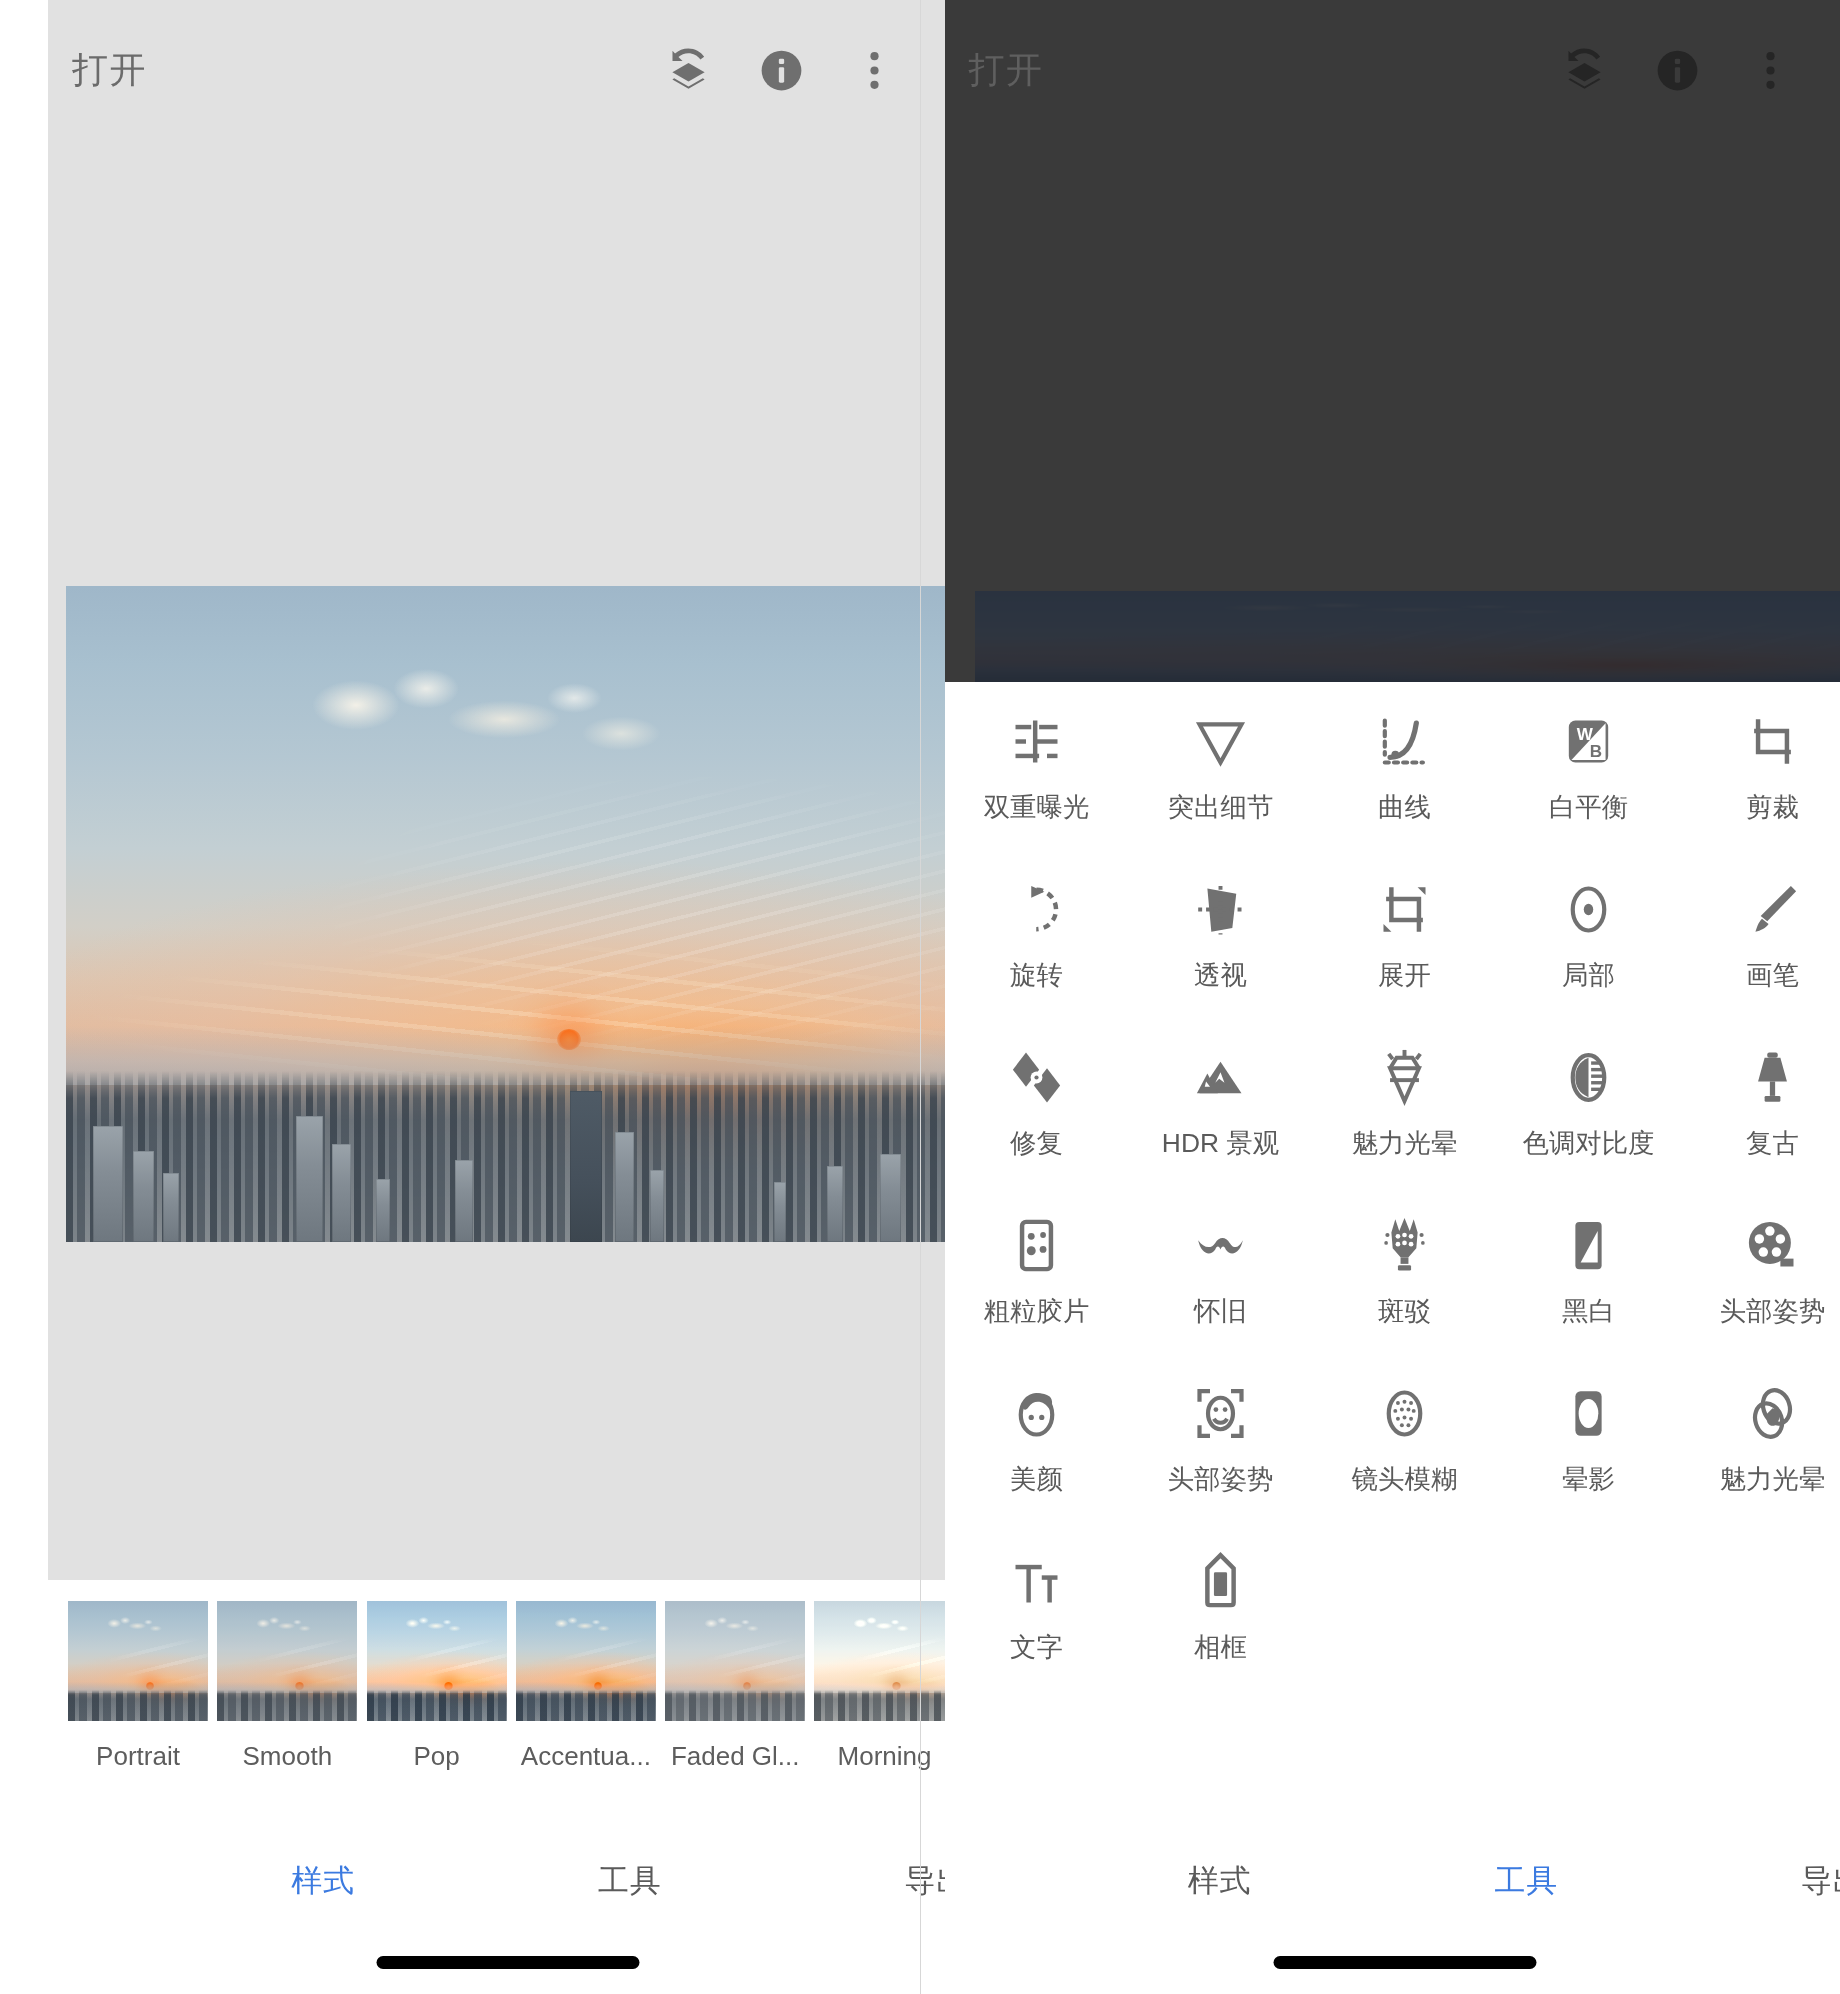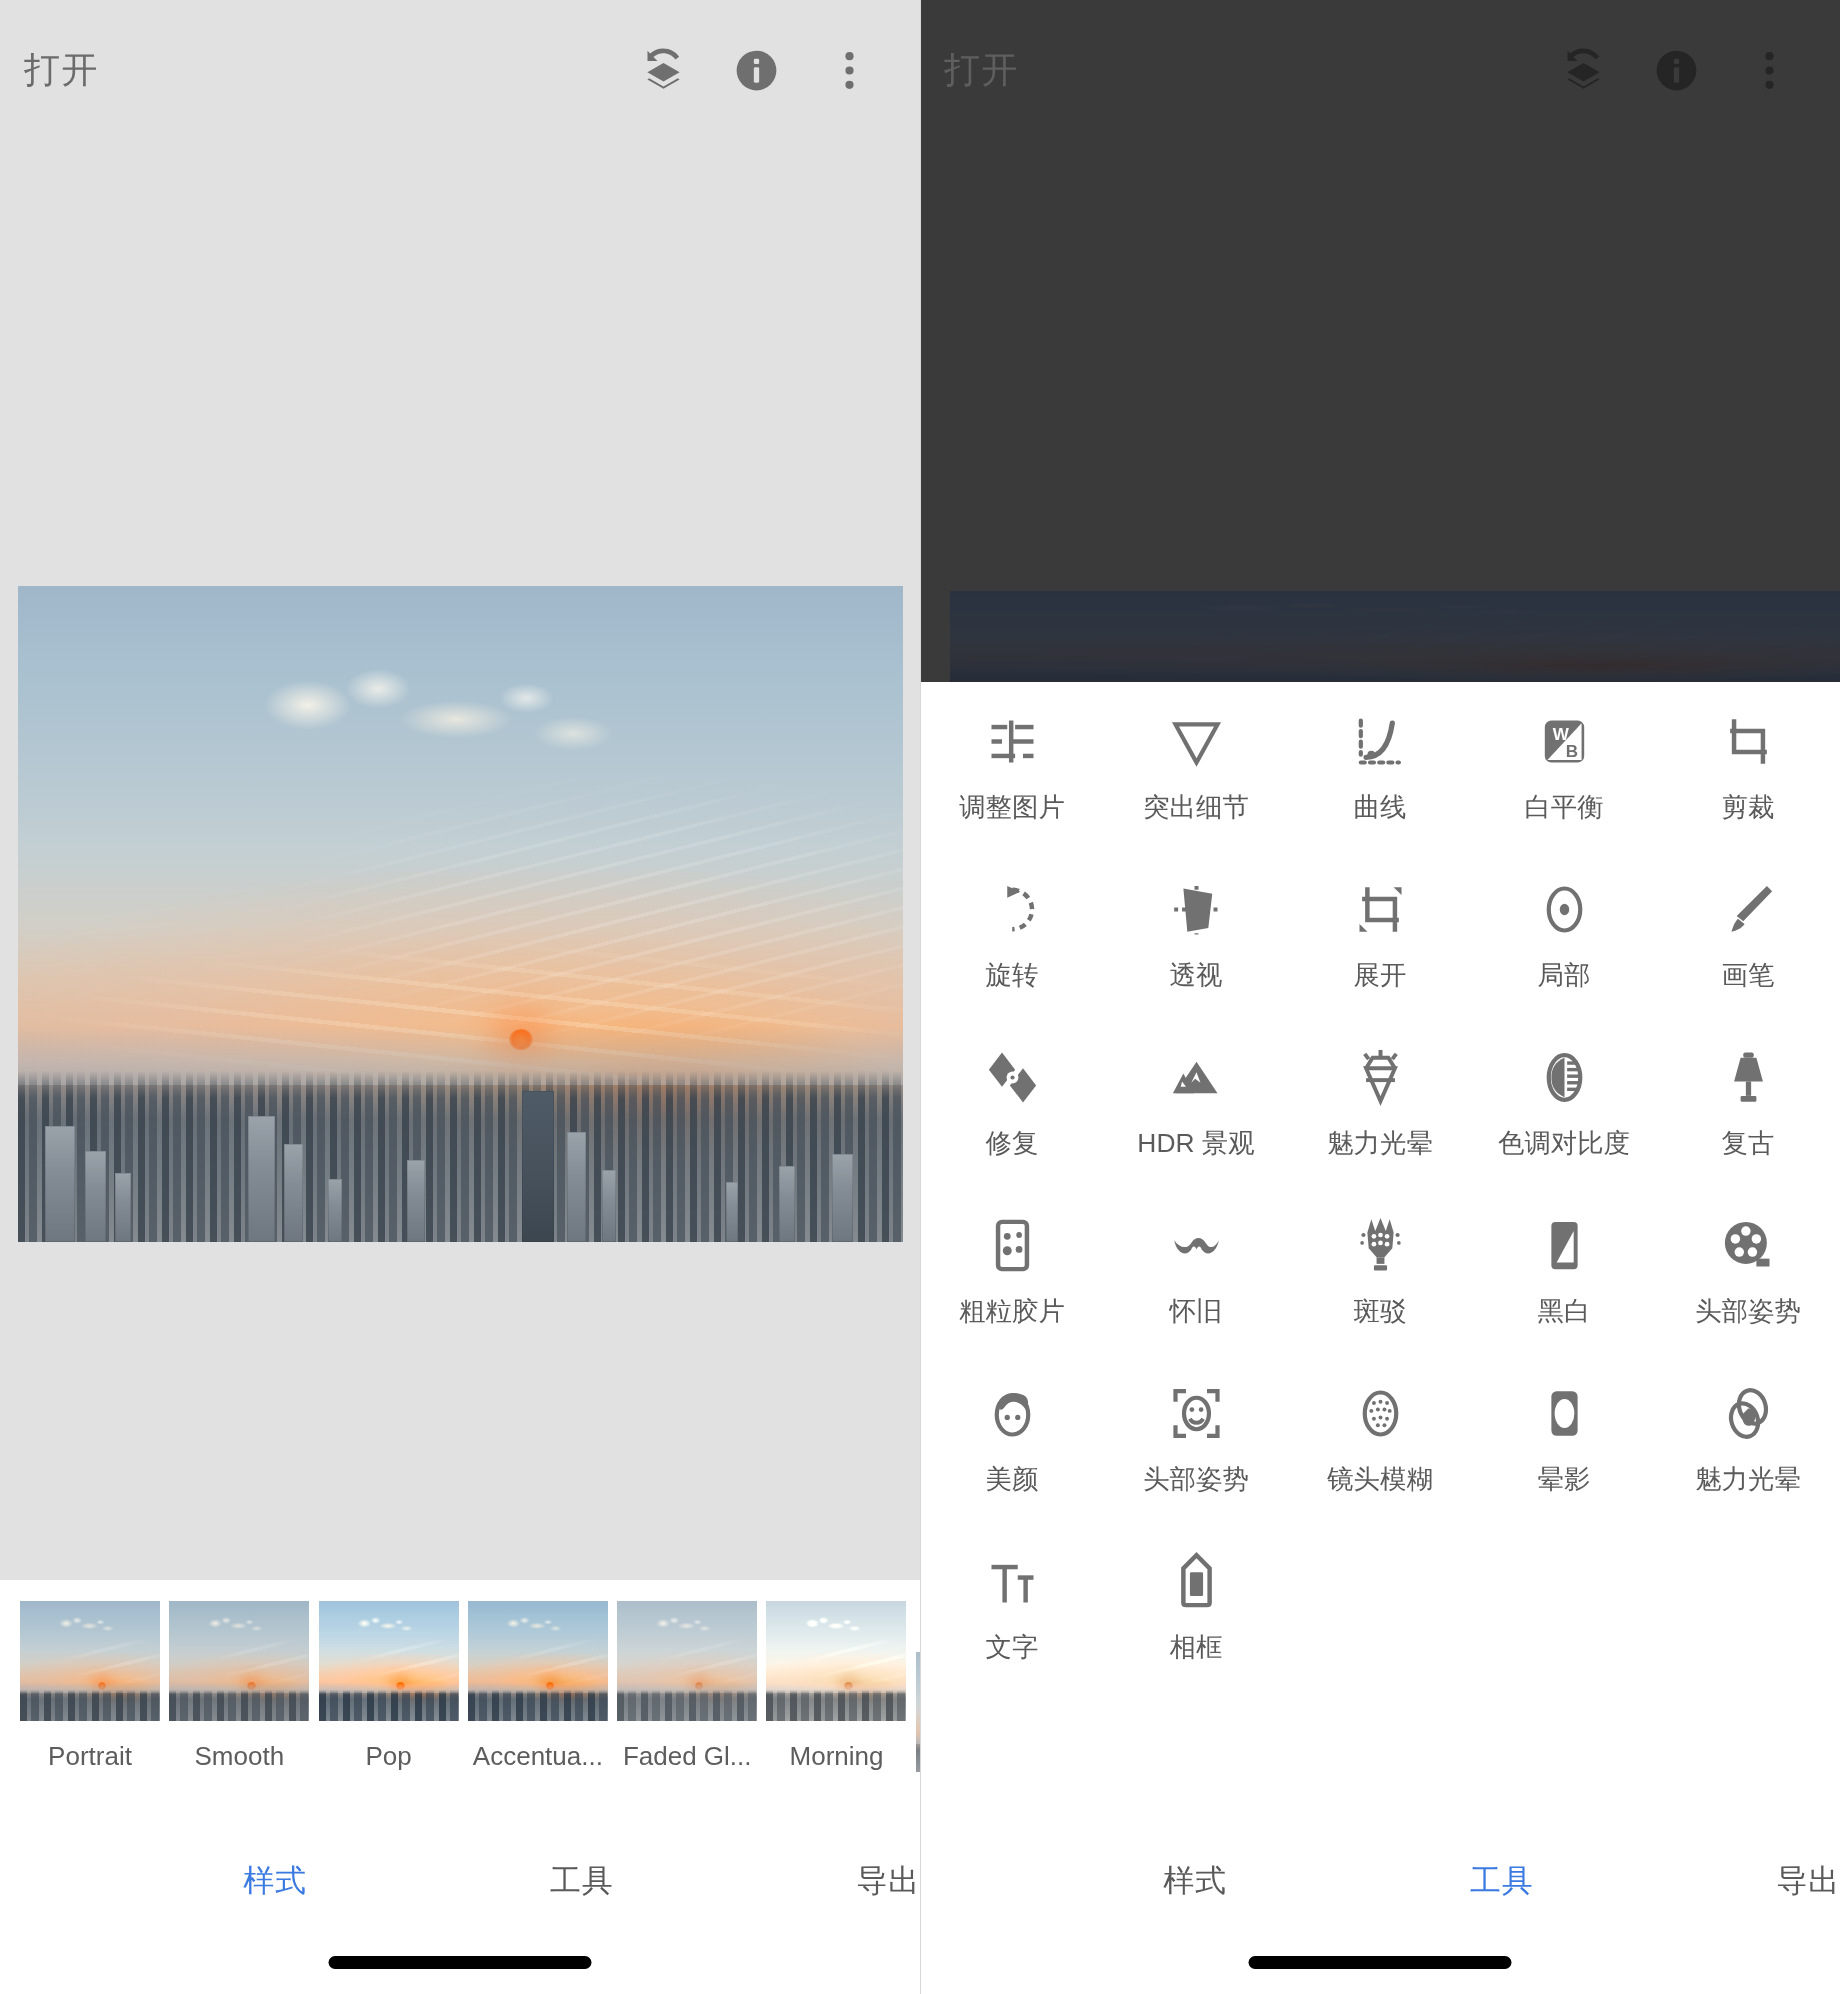--- a/index.html
+++ b/index.html
@@ -1,21 +1,21 @@
 <!DOCTYPE html>
 <html style="font-size:11.4px"><head>
 <meta charset="utf-8">
 <style>
   * { margin:0; padding:0; box-sizing:border-box; }
   html,body {
     width:1841px; height:1995px;
     font-family:"Liberation Sans", sans-serif;
     background:#ffffff; overflow:hidden;
   }
-  #stage { position:relative; width:1841px; height:1995px; display:flex; }
+  #stage { position:relative; width:1841px; height:1995px; display:flex;padding-left:48px; }
 
   .panel { position:relative; width:920px; height:1995px; overflow:hidden; background:#fff; }
 
   
   .appbar {
     position:absolute; top:0; left:0; right:0; height:140px;
     display:flex; align-items:center; padding:0 24px;
   }
   .appbar-title { font-size:36px; letter-spacing:1.4px; }
   .appbar-actions { margin-left:auto; display:flex; align-items:center; gap:0; }
@@ -408,21 +408,21 @@
                 <line x1="8" y1="13" x2="20" y2="13"></line>
                   <line x1="26" y1="13" x2="40" y2="13"></line>
                 <line x1="8" y1="24" x2="16" y2="24"></line>
                   <line x1="22" y1="24" x2="40" y2="24"></line>
                 <line x1="8" y1="35" x2="26" y2="35"></line>
                   <line x1="32" y1="35" x2="40" y2="35"></line>
                 <line x1="23" y1="8" x2="23" y2="40"></line>
               </g>
             </svg>
           </div>
-          <div class="tool-label">调整图片</div>
+          <div class="tool-label">双重曝光</div>
         </div>
 
         <div class="tool">
           <div class="tool-ico">
             <svg width="63" height="63" viewBox="0 0 48 48">
               <path class="s" stroke-width="3.2" d="M8 11 L40 11 L24 40 Z"></path>
             </svg>
           </div>
           <div class="tool-label">突出细节</div>
         </div>

